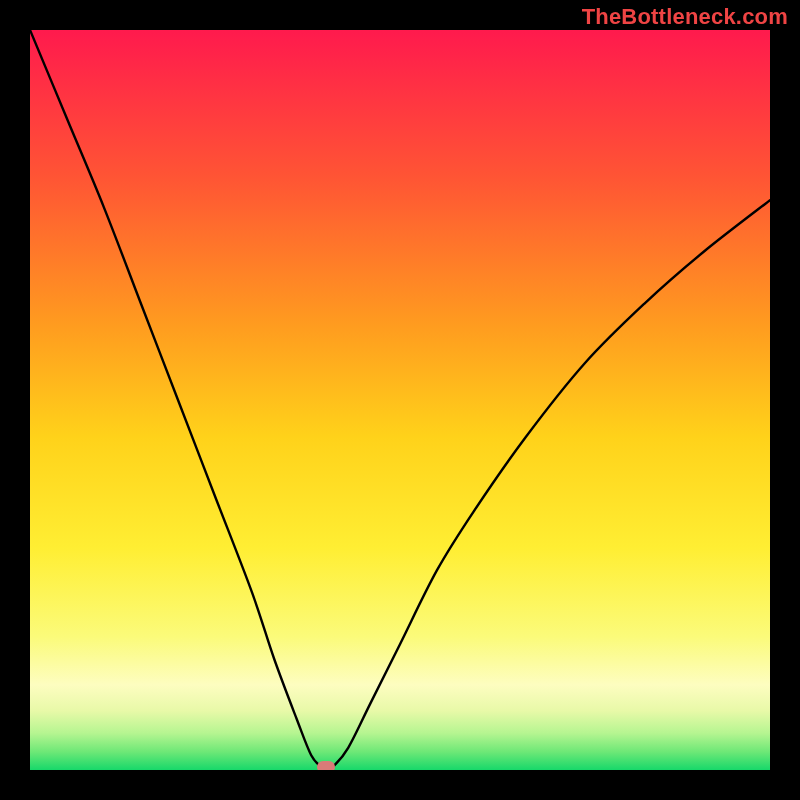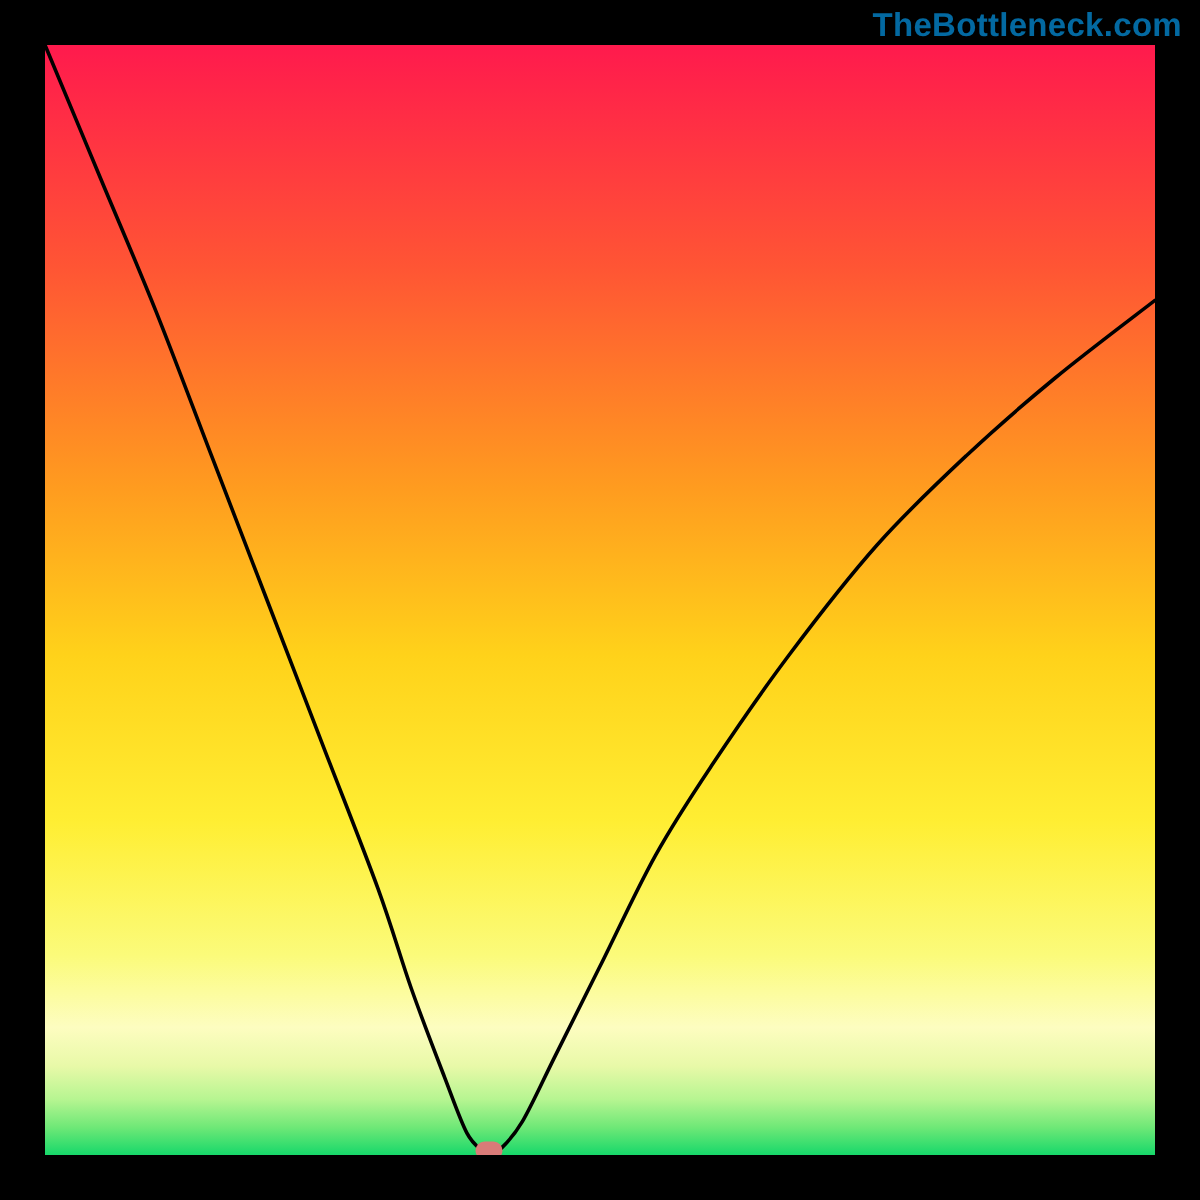--- a/index.html
+++ b/index.html
@@ -14,21 +14,21 @@
   .frame {
     position: relative;
     width: 800px;
     height: 800px;
     background: #000;
   }
   .attribution {
     position: absolute;
     top: 4px;
     right: 12px;
-    color: #0369a1;
+    color: #ef4444;
     font-size: 22px;
     font-weight: 600;
     letter-spacing: 0.2px;
     user-select: none;
   }
   .plot {
     position: absolute;
     left: 30px;
     top: 30px;
     width: 740px;

